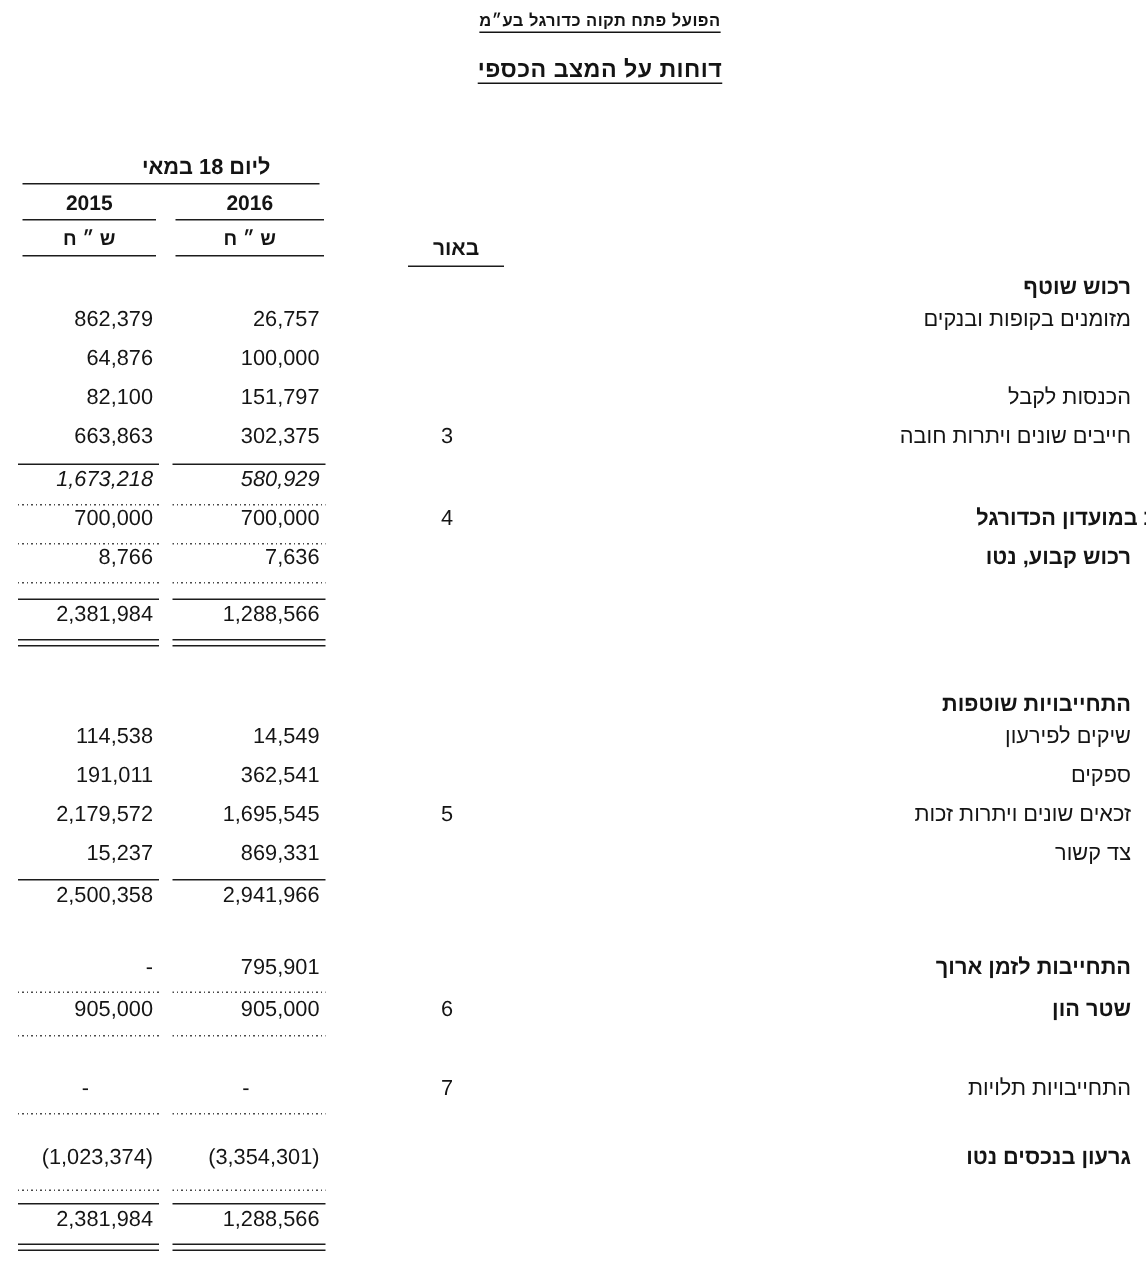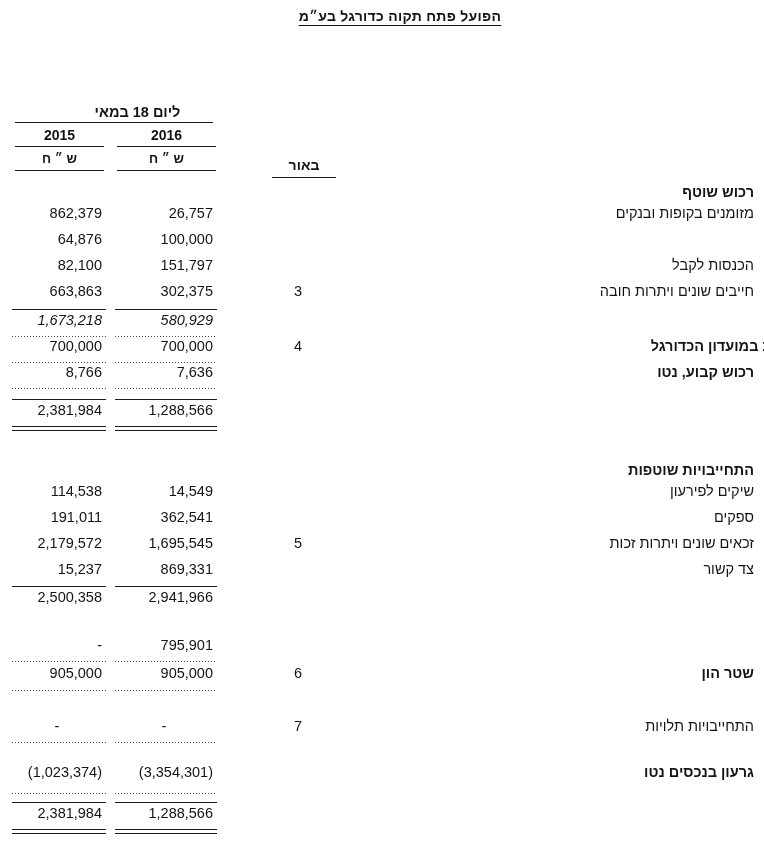--- a/index.html
+++ b/index.html
@@ -3,21 +3,21 @@
 <meta charset="utf-8">
 <style>
   html,body{margin:0;padding:0;background:#fff;}
   .page{
     position:relative;width:764px;height:848px;background:#fff;overflow:hidden;
     font-family:"Liberation Sans","DejaVu Sans",sans-serif;color:#141414;
   }
   
   .doc-title,.doc-subtitle{
     position:absolute;left:232px;width:336px;text-align:center;font-weight:bold;
-    font-size:14px;direction:rtl;text-decoration:underline;text-underline-offset:4px;
+    font-size:11px;direction:rtl;text-decoration:underline;text-underline-offset:4px;
     white-space:nowrap;letter-spacing:.3px;
   }
   .doc-title{top:8px;}
   .doc-subtitle{top:38px;font-size:15.5px;}
   
   .hdr{position:absolute;font-weight:bold;direction:rtl;white-space:nowrap;}
   .date-header{top:101px;left:40px;width:195px;text-align:center;font-size:14.5px;height:22px;line-height:22px;}
   .yr{top:124px;height:22px;line-height:22px;text-align:center;font-size:14px;}
   .yr-2015{left:15px;width:89px;}
   .yr-2016{left:117px;width:99px;}
@@ -37,20 +37,21 @@
   .notec{left:278px;width:40px;text-align:center;}
   .lbl{right:10px;direction:rtl;white-space:nowrap;text-align:right;}
   .t-section .lbl,.t-item-bold .lbl{font-weight:bold;}
   .cell.ctr{text-align:center;}
 </style>
 </head>
 <body>
 
 <div class="page">
   <div class="doc-title">הפועל פתח תקוה כדורגל בע״מ</div>
+  <div class="doc-subtitle">דוחות על המצב הכספי</div>
 
   <div class="hdr date-header">ליום 18 במאי</div>
   <div class="hdr yr yr-2015">2015</div>
   <div class="hdr yr yr-2016">2016</div>
   <div class="hdr cur cur-2015">ש ״ ח</div>
   <div class="hdr cur cur-2016">ש ״ ח</div>
   <div class="hdr note-header">באור</div>
 
   <div id="lines">
       <div class="line solid" style="left: 15px; width: 198px; top: 122px;"></div>
@@ -157,20 +158,21 @@
         <div class="cell c16">869,331</div>
         <div class="cell lbl">צד קשור</div>
       </div>
       <div class="row t-subtotal" style="top: 586px;">
         <div class="cell c15">2,500,358</div>
         <div class="cell c16">2,941,966</div>
       </div>
       <div class="row t-item-bold" style="top: 634px;">
         <div class="cell c15">-</div>
         <div class="cell c16">795,901</div>
+        <div class="cell lbl">התחייבות לזמן ארוך</div>
       </div>
       <div class="row t-item-bold" style="top: 662px;">
         <div class="cell c15">905,000</div>
         <div class="cell c16">905,000</div>
         <div class="cell notec">6</div>
         <div class="cell lbl">שטר הון</div>
       </div>
       <div class="row t-item" style="top: 715px;">
         <div class="cell c15 ctr">-</div>
         <div class="cell c16 ctr">-</div>

